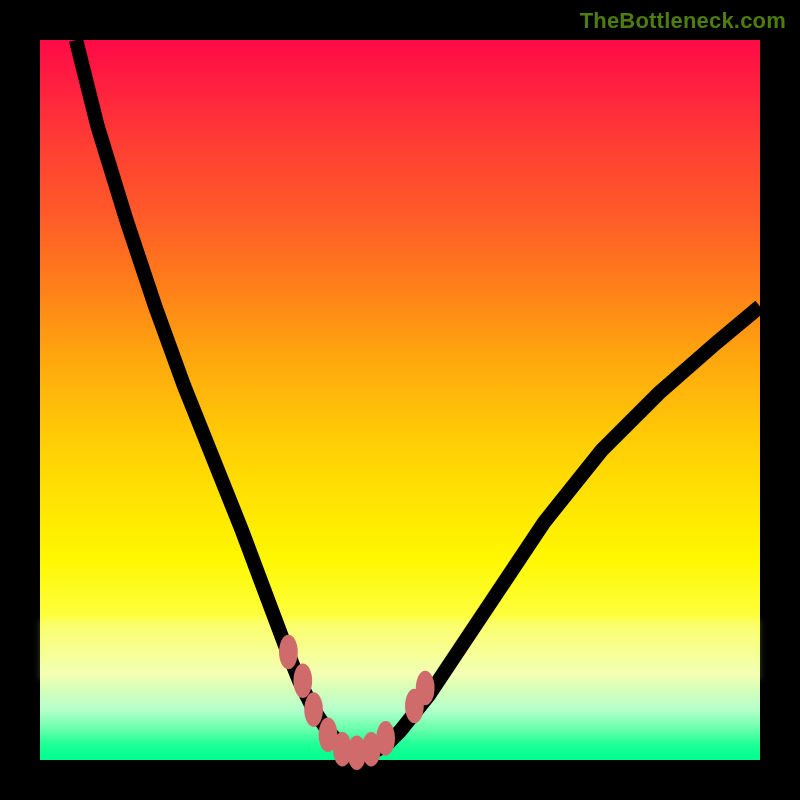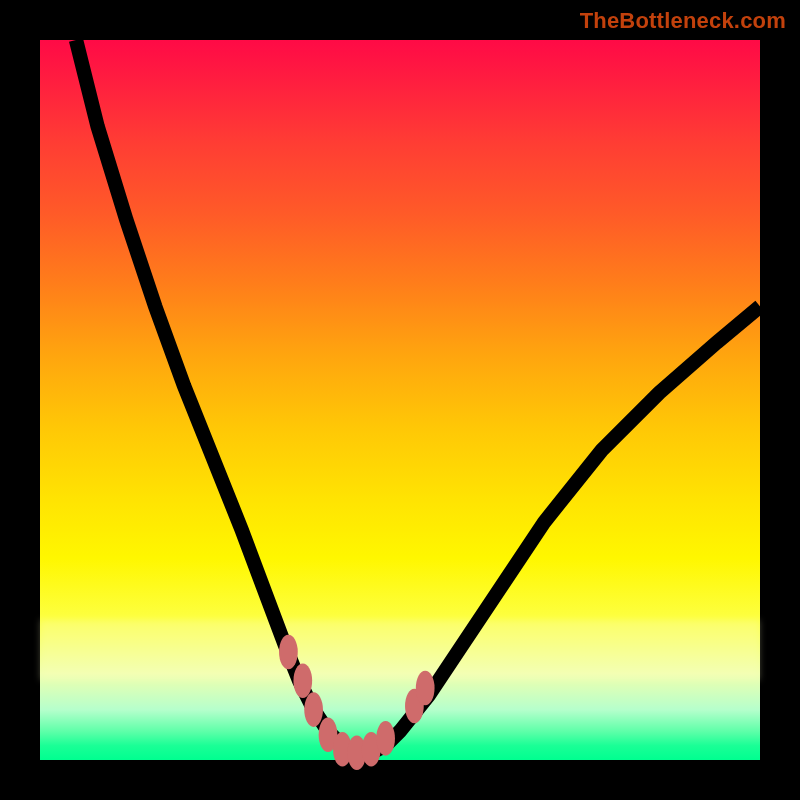--- a/index.html
+++ b/index.html
@@ -47,21 +47,21 @@
     width: 720px;
     pointer-events: none;
   }
   .band1 { top: 620px; height: 60px; background: rgba(255,255,200,0.25); filter: blur(3px);}
   .attribution {
     position: absolute;
     top: 8px;
     right: 14px;
     font-size: 22px;
     font-weight: 600;
-    color: #c2410c;
+    color: #4d7c0f;
     letter-spacing: 0.2px;
   }
   svg.curve {
     position: absolute;
     left: 40px;
     top: 40px;
     width: 720px;
     height: 720px;
     overflow: visible;
   }

